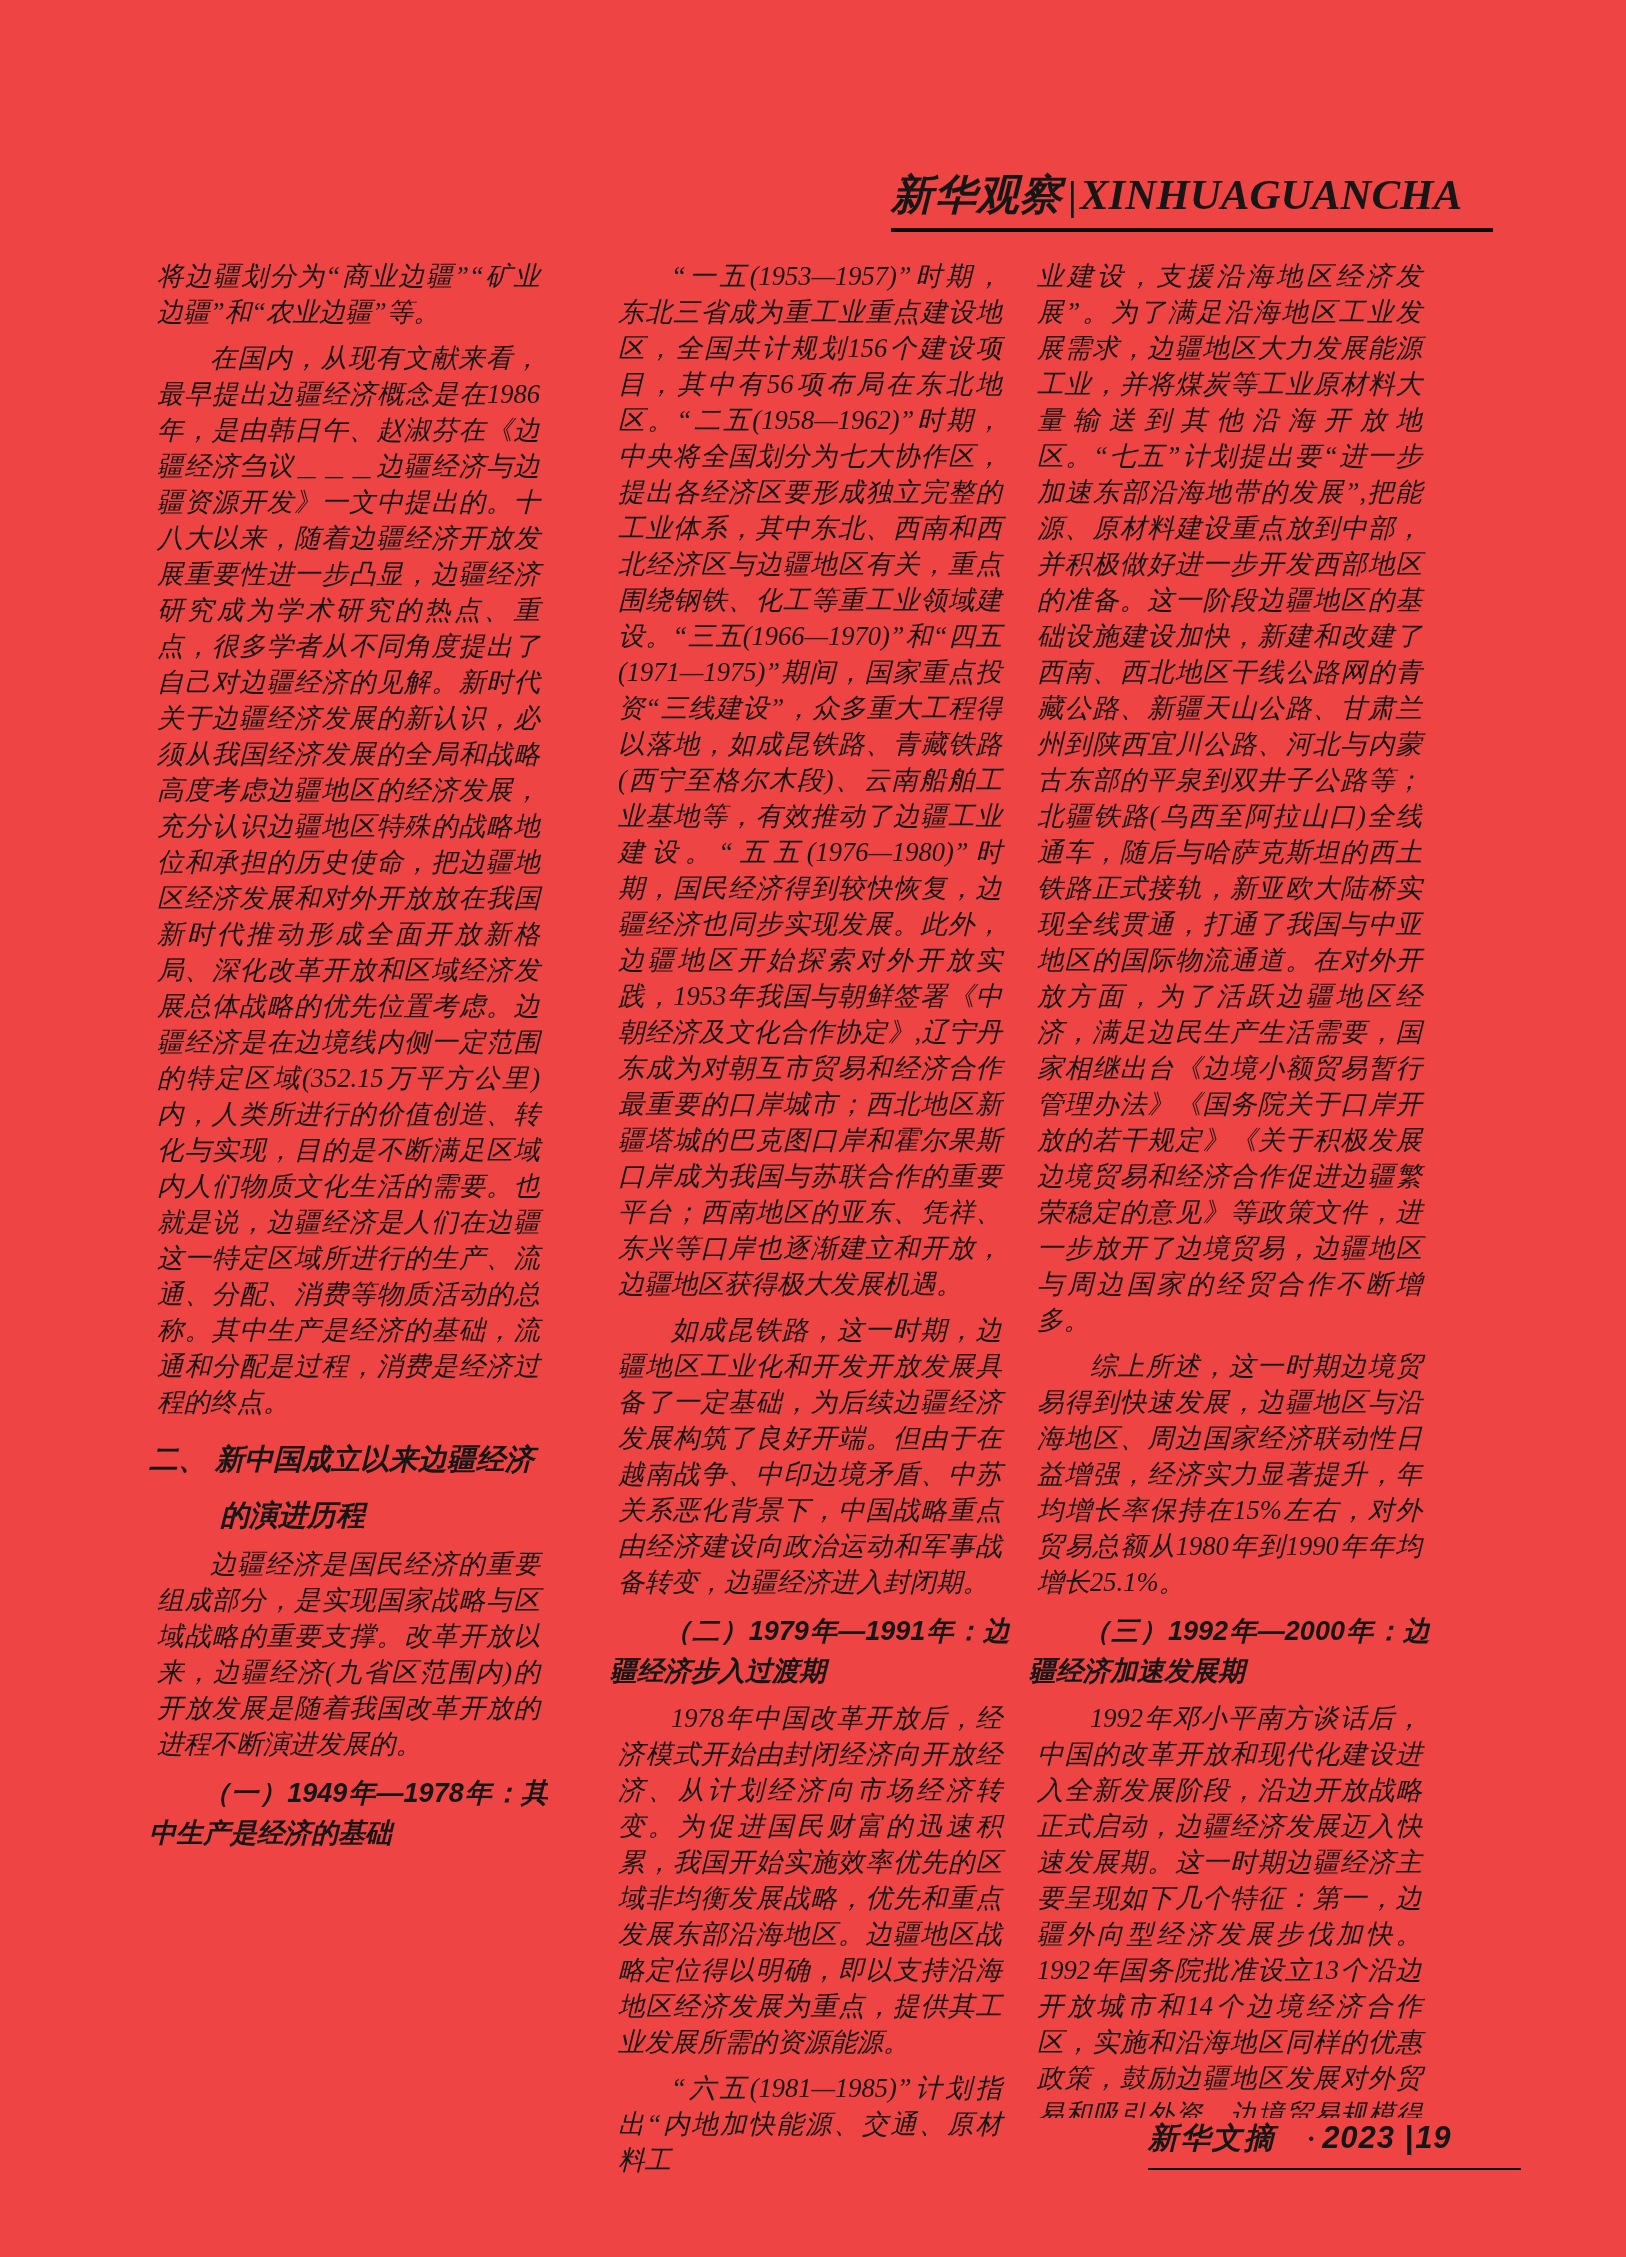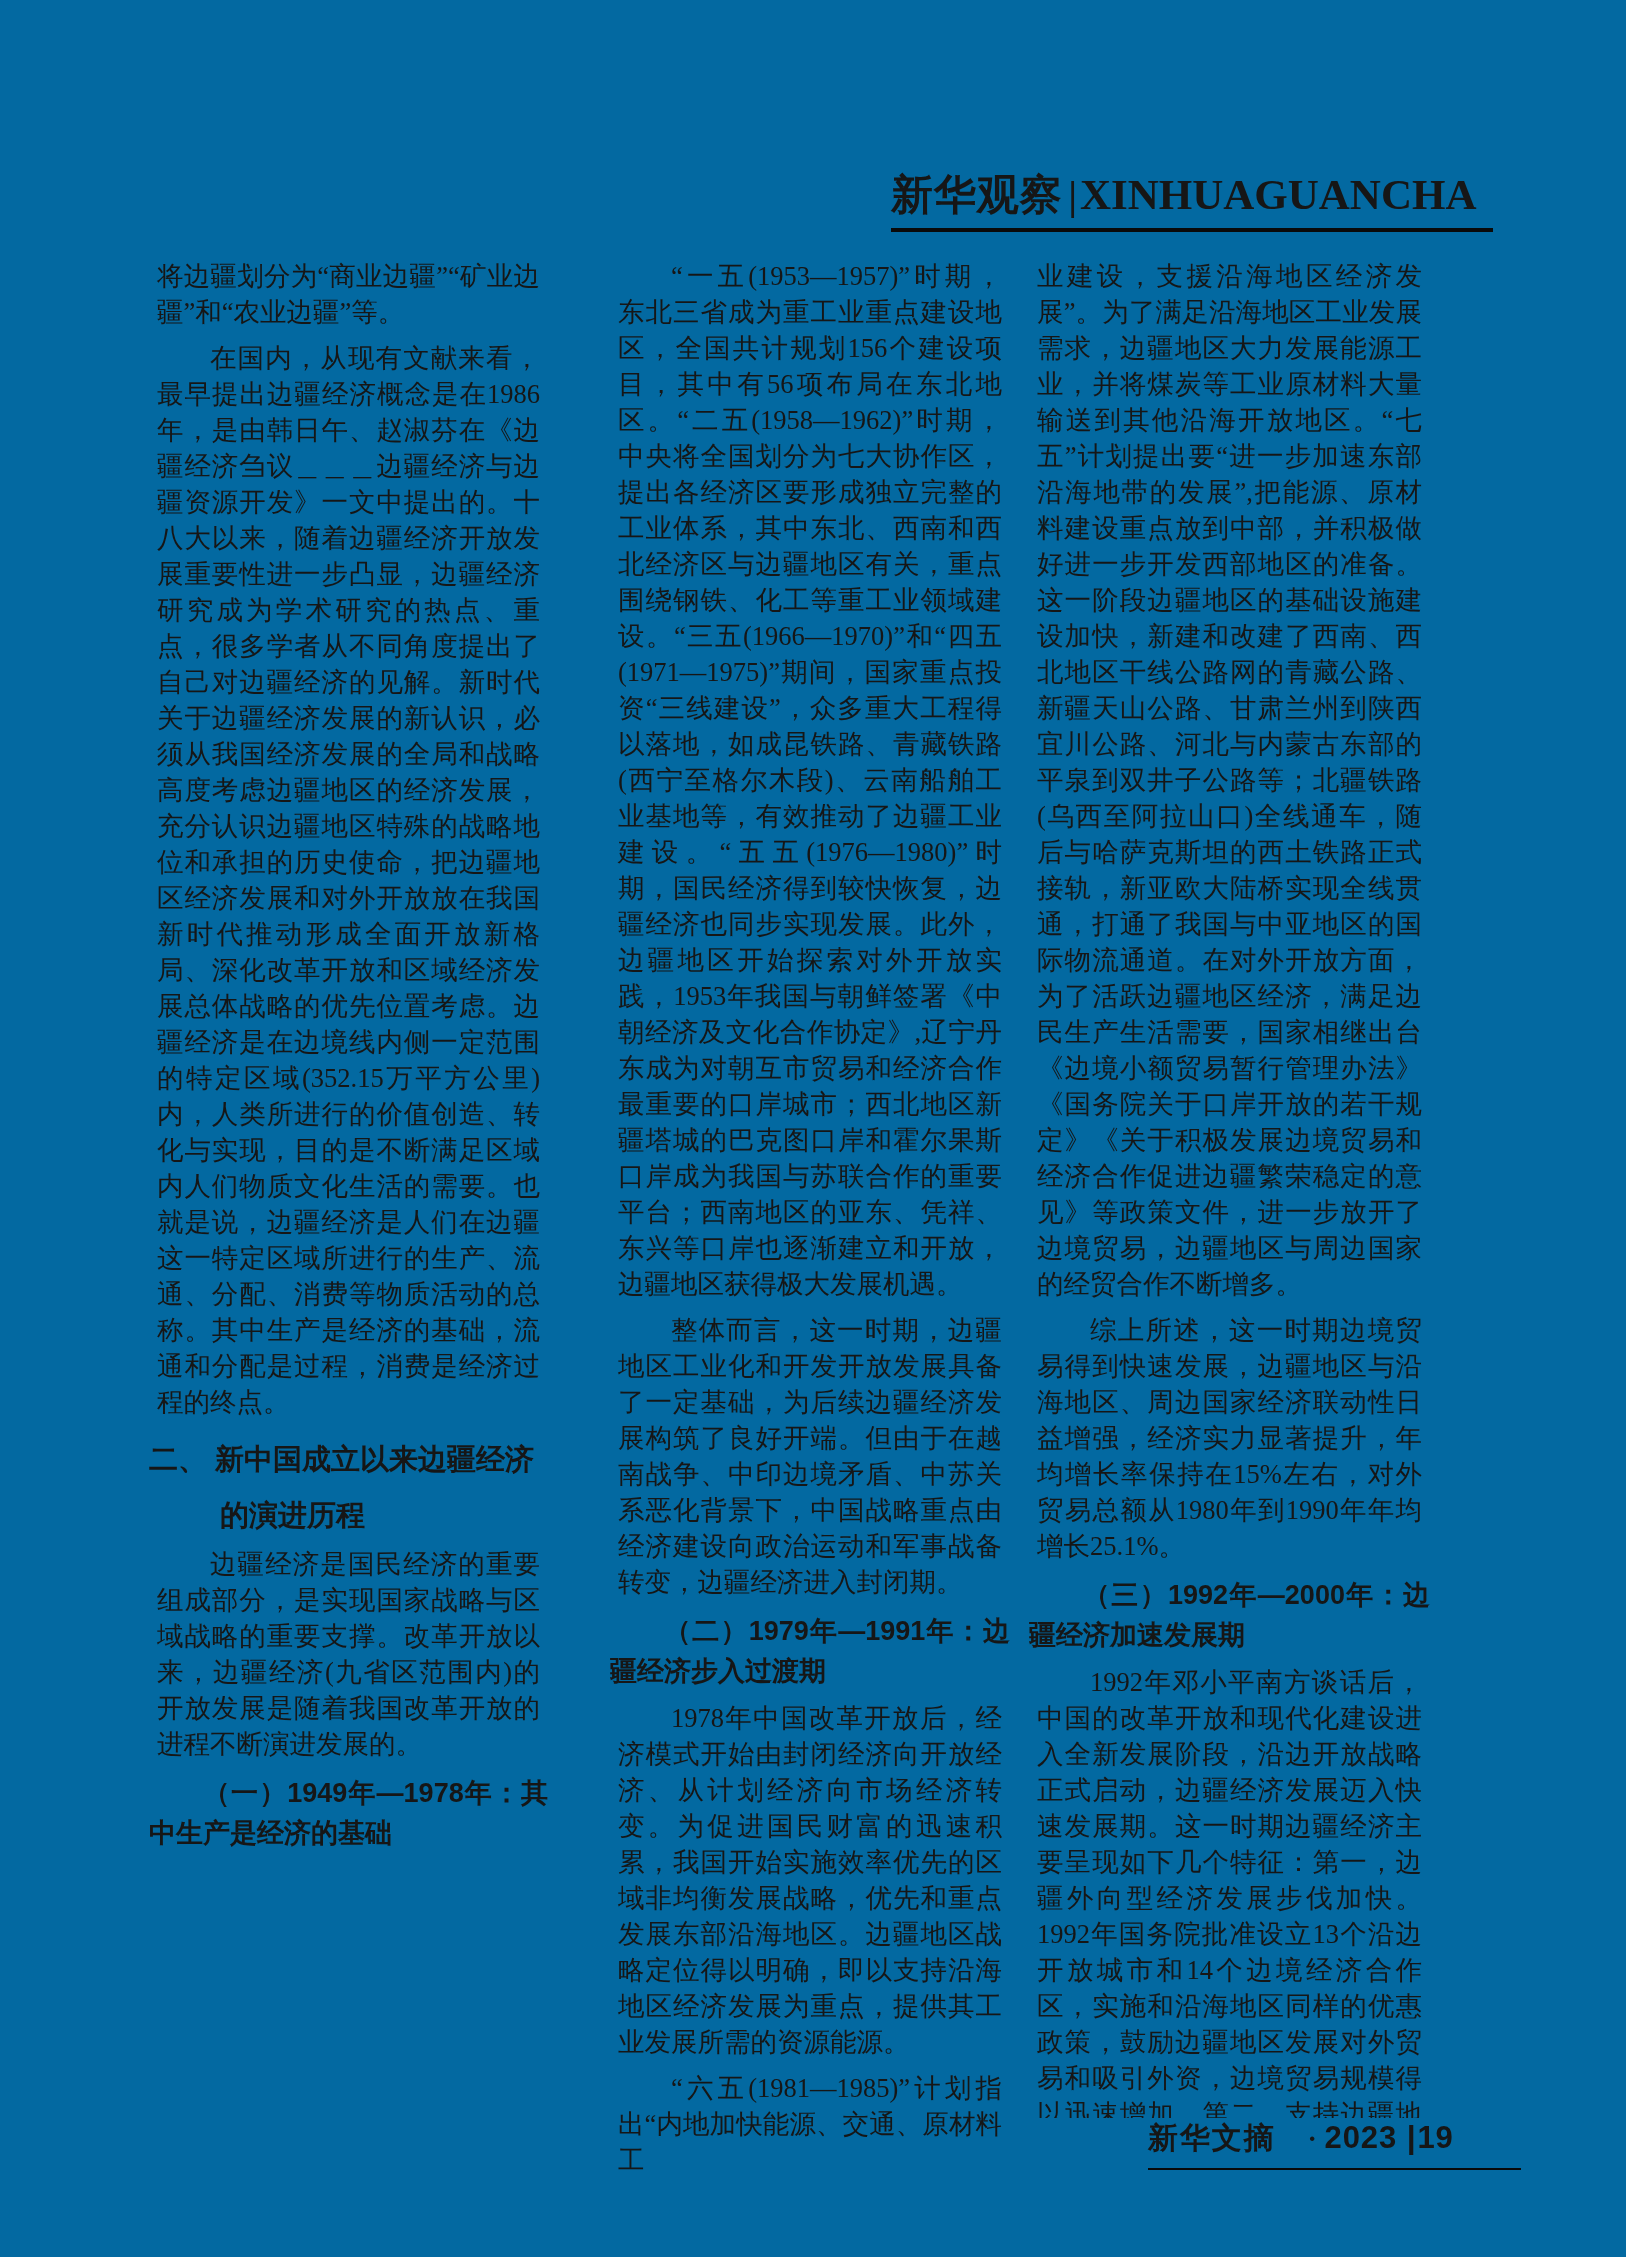--- a/index.html
+++ b/index.html
@@ -4,21 +4,21 @@
 <style>
   html,body{margin:0;padding:0;}
   body{
     width:1627px;height:2257px;
     background:#ffffff;
     font-family:"Liberation Serif","DejaVu Serif",serif;
     color:#161616;
     position:relative;
     -webkit-font-smoothing:antialiased;
   }
-  .page{position:absolute;inset:0;background:#0369a1;overflow:hidden;}
+  .page{position:absolute;inset:0;background:#ef4444;overflow:hidden;font-style:italic;}
 
   
   .header{
     position:absolute;top:167px;left:891px;width:602px;
     border-bottom:4.7px solid #0a0a0a;
     padding-bottom:4.7px;
     white-space:nowrap;
     text-align:left;
   }
   .header .cn{font-size:42px;font-weight:bold;letter-spacing:0.9px;}
@@ -90,21 +90,21 @@
     <div class="h2">
       <div class="h2l1">二、 新中国成立以来边疆经济</div>
       <div class="h2l2">的演进历程</div>
     </div>
     <p>边疆经济是国民经济的重要组成部分，是实现国家战略与区域战略的重要支撑。改革开放以来，边疆经济(九省区范围内)的开放发展是随着我国改革开放的进程不断演进发展的。</p>
     <p class="sub">（一）1949年—1978年：其中生产是经济的基础</p>
   </div>
 
   <div class="col col2">
     <p>“一五(1953—1957)”时期，东北三省成为重工业重点建设地区，全国共计规划156个建设项目，其中有56项布局在东北地区。“二五(1958—1962)”时期，中央将全国划分为七大协作区，提出各经济区要形成独立完整的工业体系，其中东北、西南和西北经济区与边疆地区有关，重点围绕钢铁、化工等重工业领域建设。“三五(1966—1970)”和“四五(1971—1975)”期间，国家重点投资“三线建设”，众多重大工程得以落地，如成昆铁路、青藏铁路(西宁至格尔木段)、云南船舶工业基地等，有效推动了边疆工业建设。“五五(1976—1980)”时期，国民经济得到较快恢复，边疆经济也同步实现发展。此外，边疆地区开始探索对外开放实践，1953年我国与朝鲜签署《中朝经济及文化合作协定》,辽宁丹东成为对朝互市贸易和经济合作最重要的口岸城市；西北地区新疆塔城的巴克图口岸和霍尔果斯口岸成为我国与苏联合作的重要平台；西南地区的亚东、凭祥、东兴等口岸也逐渐建立和开放，边疆地区获得极大发展机遇。</p>
-    <p>整体而言，这一时期，边疆地区工业化和开发开放发展具备了一定基础，为后续边疆经济发展构筑了良好开端。但由于在越南战争、中印边境矛盾、中苏关系恶化背景下，中国战略重点由经济建设向政治运动和军事战备转变，边疆经济进入封闭期。</p>
+    <p>如成昆铁路，这一时期，边疆地区工业化和开发开放发展具备了一定基础，为后续边疆经济发展构筑了良好开端。但由于在越南战争、中印边境矛盾、中苏关系恶化背景下，中国战略重点由经济建设向政治运动和军事战备转变，边疆经济进入封闭期。</p>
     <p class="sub">（二）1979年—1991年：边疆经济步入过渡期</p>
     <p>1978年中国改革开放后，经济模式开始由封闭经济向开放经济、从计划经济向市场经济转变。为促进国民财富的迅速积累，我国开始实施效率优先的区域非均衡发展战略，优先和重点发展东部沿海地区。边疆地区战略定位得以明确，即以支持沿海地区经济发展为重点，提供其工业发展所需的资源能源。</p>
     <p>“六五(1981—1985)”计划指出“内地加快能源、交通、原材料工</p>
   </div>
 
   <div class="col col3">
     <p class="noindent">业建设，支援沿海地区经济发展”。为了满足沿海地区工业发展需求，边疆地区大力发展能源工业，并将煤炭等工业原材料大量输送到其他沿海开放地区。“七五”计划提出要“进一步加速东部沿海地带的发展”,把能源、原材料建设重点放到中部，并积极做好进一步开发西部地区的准备。这一阶段边疆地区的基础设施建设加快，新建和改建了西南、西北地区干线公路网的青藏公路、新疆天山公路、甘肃兰州到陕西宜川公路、河北与内蒙古东部的平泉到双井子公路等；北疆铁路(乌西至阿拉山口)全线通车，随后与哈萨克斯坦的西土铁路正式接轨，新亚欧大陆桥实现全线贯通，打通了我国与中亚地区的国际物流通道。在对外开放方面，为了活跃边疆地区经济，满足边民生产生活需要，国家相继出台《边境小额贸易暂行管理办法》《国务院关于口岸开放的若干规定》《关于积极发展边境贸易和经济合作促进边疆繁荣稳定的意见》等政策文件，进一步放开了边境贸易，边疆地区与周边国家的经贸合作不断增多。</p>
     <p>综上所述，这一时期边境贸易得到快速发展，边疆地区与沿海地区、周边国家经济联动性日益增强，经济实力显著提升，年均增长率保持在15%左右，对外贸易总额从1980年到1990年年均增长25.1%。</p>
     <p class="sub">（三）1992年—2000年：边疆经济加速发展期</p>
     <p>1992年邓小平南方谈话后，中国的改革开放和现代化建设进入全新发展阶段，沿边开放战略正式启动，边疆经济发展迈入快速发展期。这一时期边疆经济主要呈现如下几个特征：第一，边疆外向型经济发展步伐加快。1992年国务院批准设立13个沿边开放城市和14个边境经济合作区，实施和沿海地区同样的优惠政策，鼓励边疆地区发展对外贸易和吸引外资，边境贸易规模得以迅速增加。第二，支持边疆地区经济发展的优惠政策不断出台。1992年国务院发布《关于进一步开</p>

